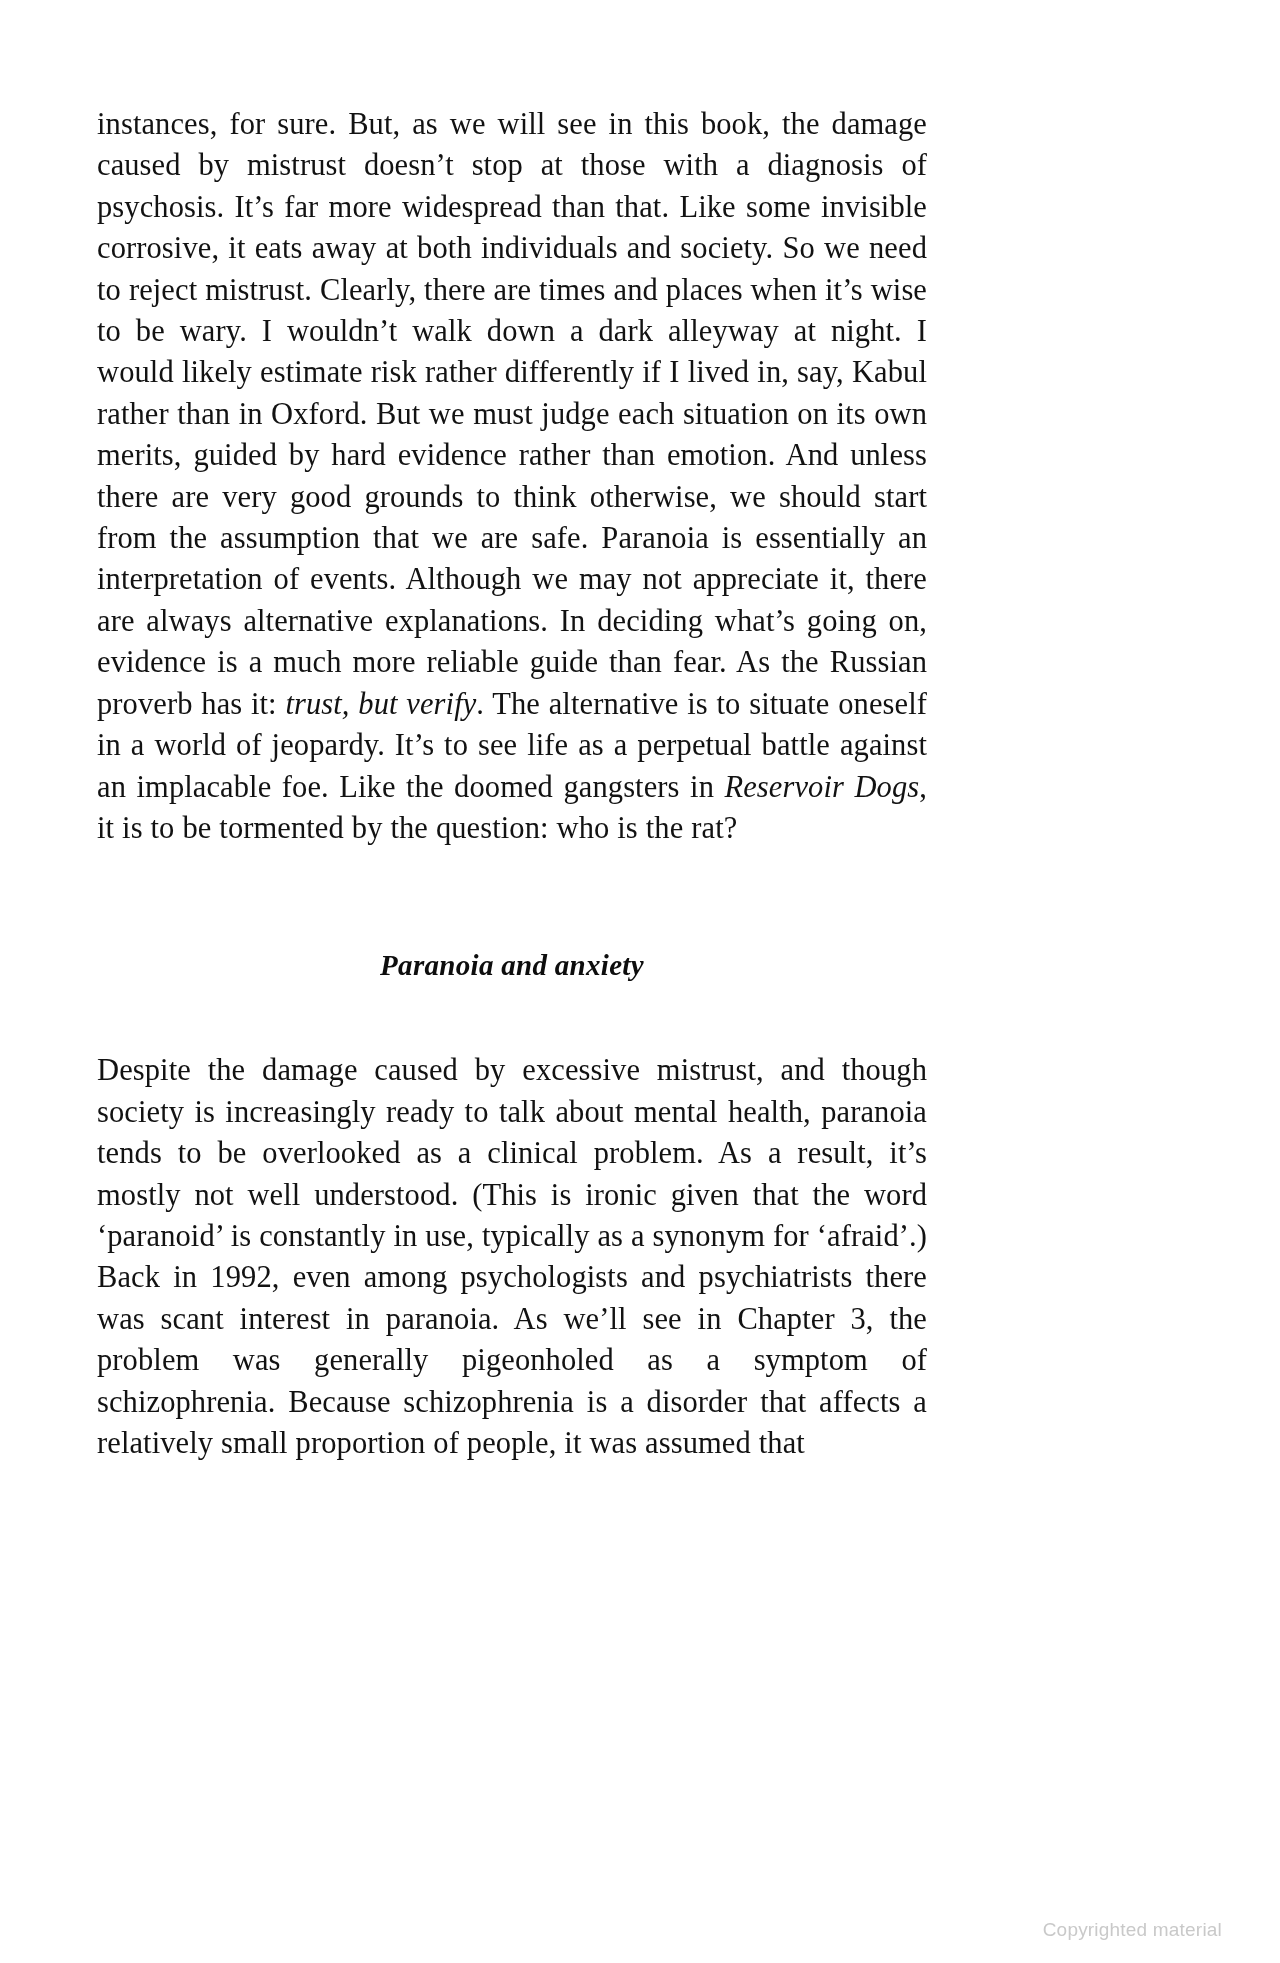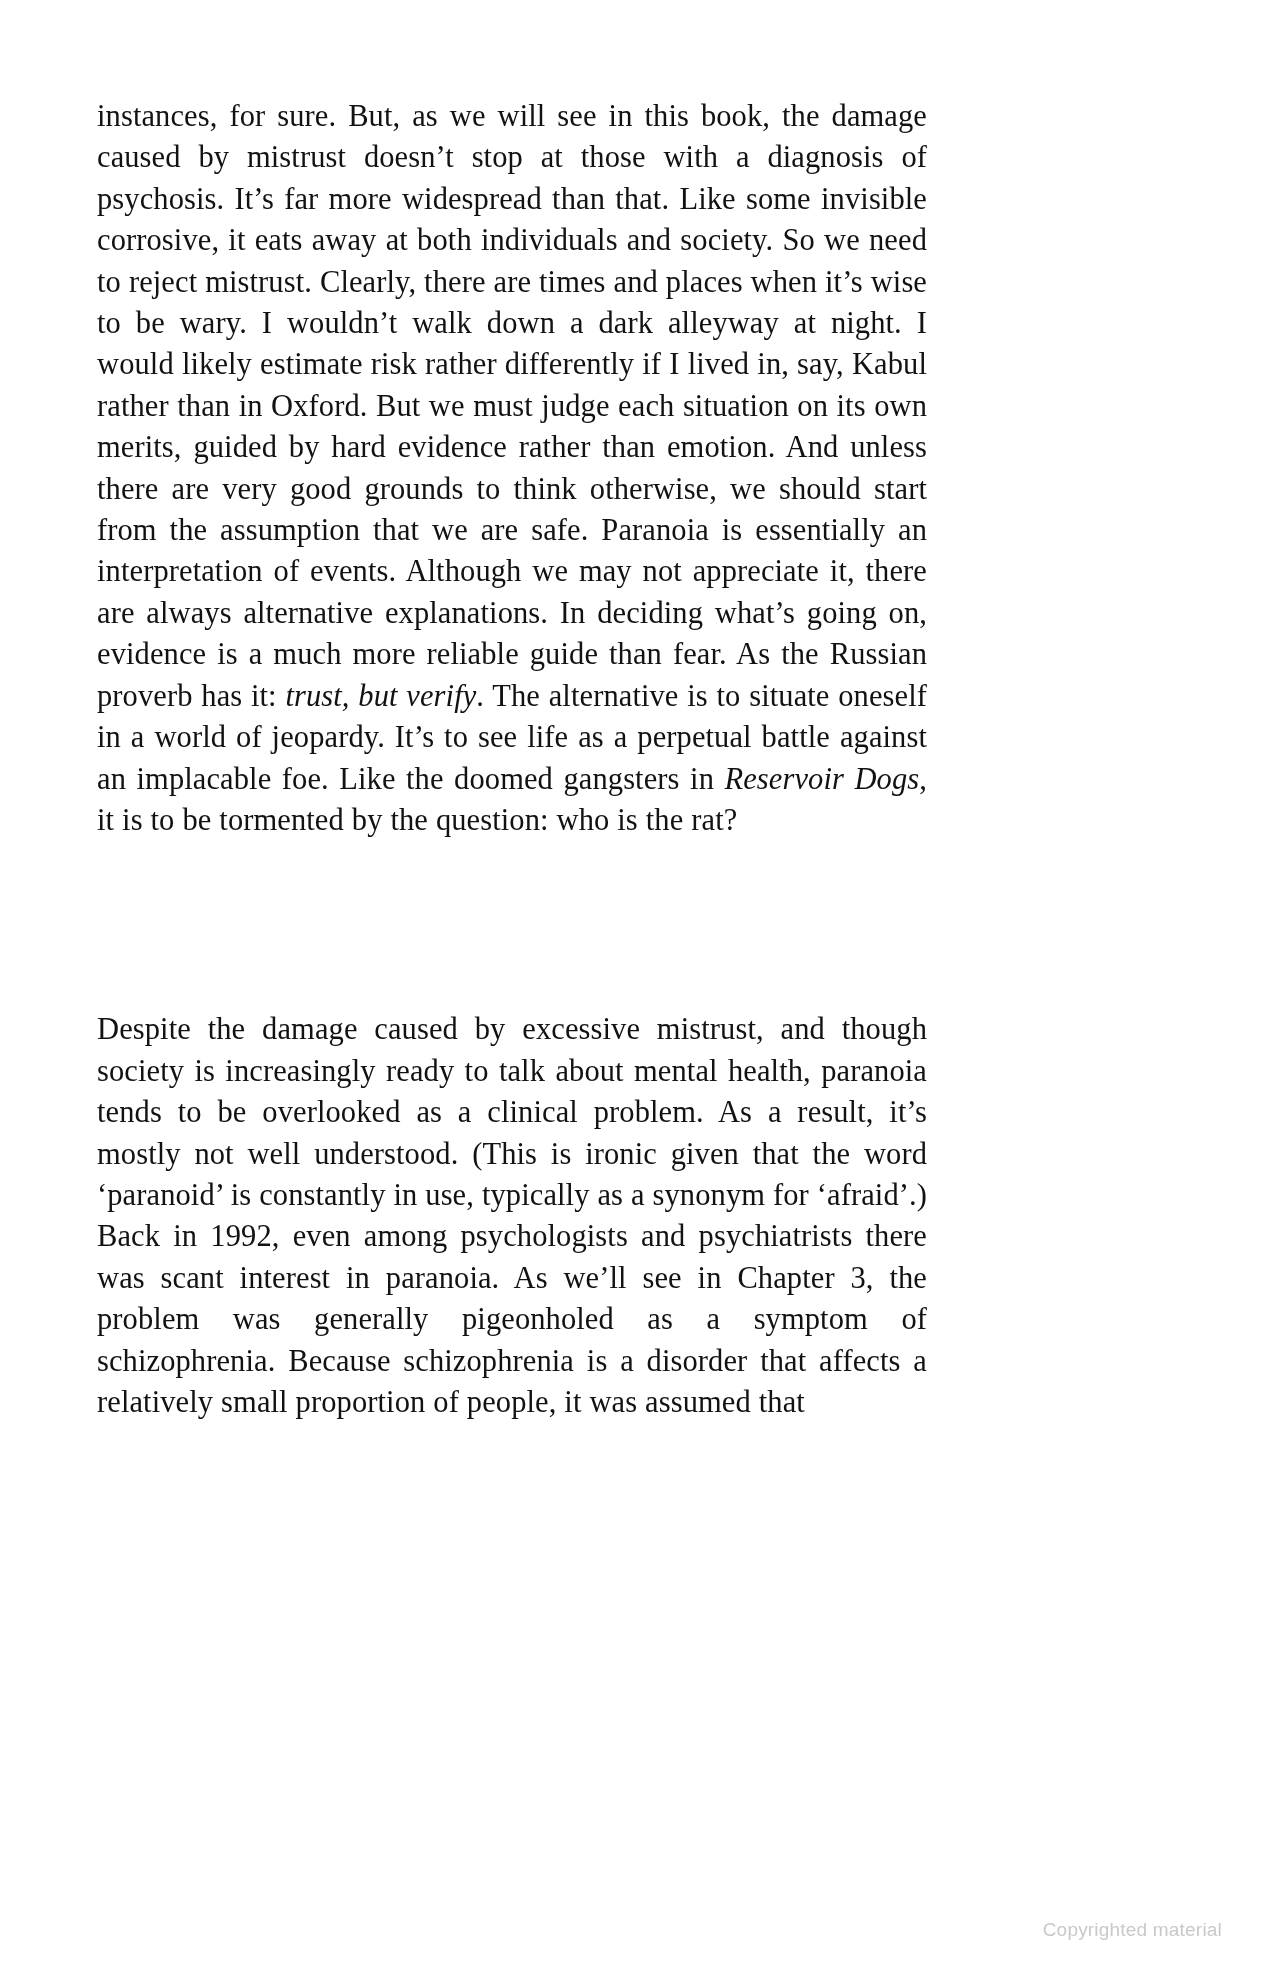--- a/index.html
+++ b/index.html
@@ -18,21 +18,21 @@
   .page {
     position: absolute;
     left: 0; top: 0;
     width: 1280px;
     height: 1963px;
     background: #ffffff;
   }
   .text-column {
     position: absolute;
     left: 97px;
-    top: 96px;
+    top: 104px;
     width: 830px;
   }
   p.body-par {
     margin: 0;
     font-size: 30.5px;
     line-height: 41.4px;
     text-align: justify;
     text-justify: inter-word;
     letter-spacing: 0.1px;
     word-spacing: 0.2px;
@@ -71,20 +71,21 @@
 <body>
 
 <div class="page">
 
   <div class="text-column">
 
     <p class="body-par first"><span>instances, for sure. But, as we will see in this book, the damage caused by mistrust doesn’t stop at those with a diagnosis of psychosis. It’s far more widespread than that. Like some invisible corrosive, it eats away at both individuals and society. So we need to reject mistrust. Clearly, there are times and places when it’s wise to be wary. I wouldn’t walk down a dark alleyway at night. I would likely estimate risk rather differently if I lived in, say, Kabul rather than in Oxford. But we must judge each situation on its own merits, guided by hard evidence rather than emotion. And unless there are very good grounds to think otherwise, we should start from the assumption that we are safe. Paranoia is essentially an interpretation of events. Although we may not appreciate it, there are always alternative explanations. In deciding what’s going on, evidence is a much more reliable guide than fear. As the Russian proverb has it: </span><em>trust, but verify</em><span>. The alternative is to situate oneself in a world of jeopardy. It’s to see life as a perpetual battle against an implacable foe. Like the doomed gangsters in </span><em>Reservoir Dogs</em><span>, it is to be tormented by the question: who is the rat?</span></p>
 
     <div class="gap-before-heading"></div>
 
+    <h2 class="section-heading">Paranoia and anxiety</h2>
 
     <div class="gap-after-heading"></div>
 
     <p class="body-par">Despite the damage caused by excessive mistrust, and though society is increasingly ready to talk about mental health, paranoia tends to be overlooked as a clinical problem. As a result, it’s mostly not well understood. (This is ironic given that the word ‘paranoid’ is constantly in use, typically as a synonym for ‘afraid’.) Back in 1992, even among psychologists and psychiatrists there was scant interest in paranoia. As we’ll see in Chapter 3, the problem was generally pigeonholed as a symptom of schizophrenia. Because schizophrenia is a disorder that affects a relatively small proportion of people, it was assumed that</p>
 
   </div>
 
   <div class="copyright-note">Copyrighted material</div>
 
 </div>

